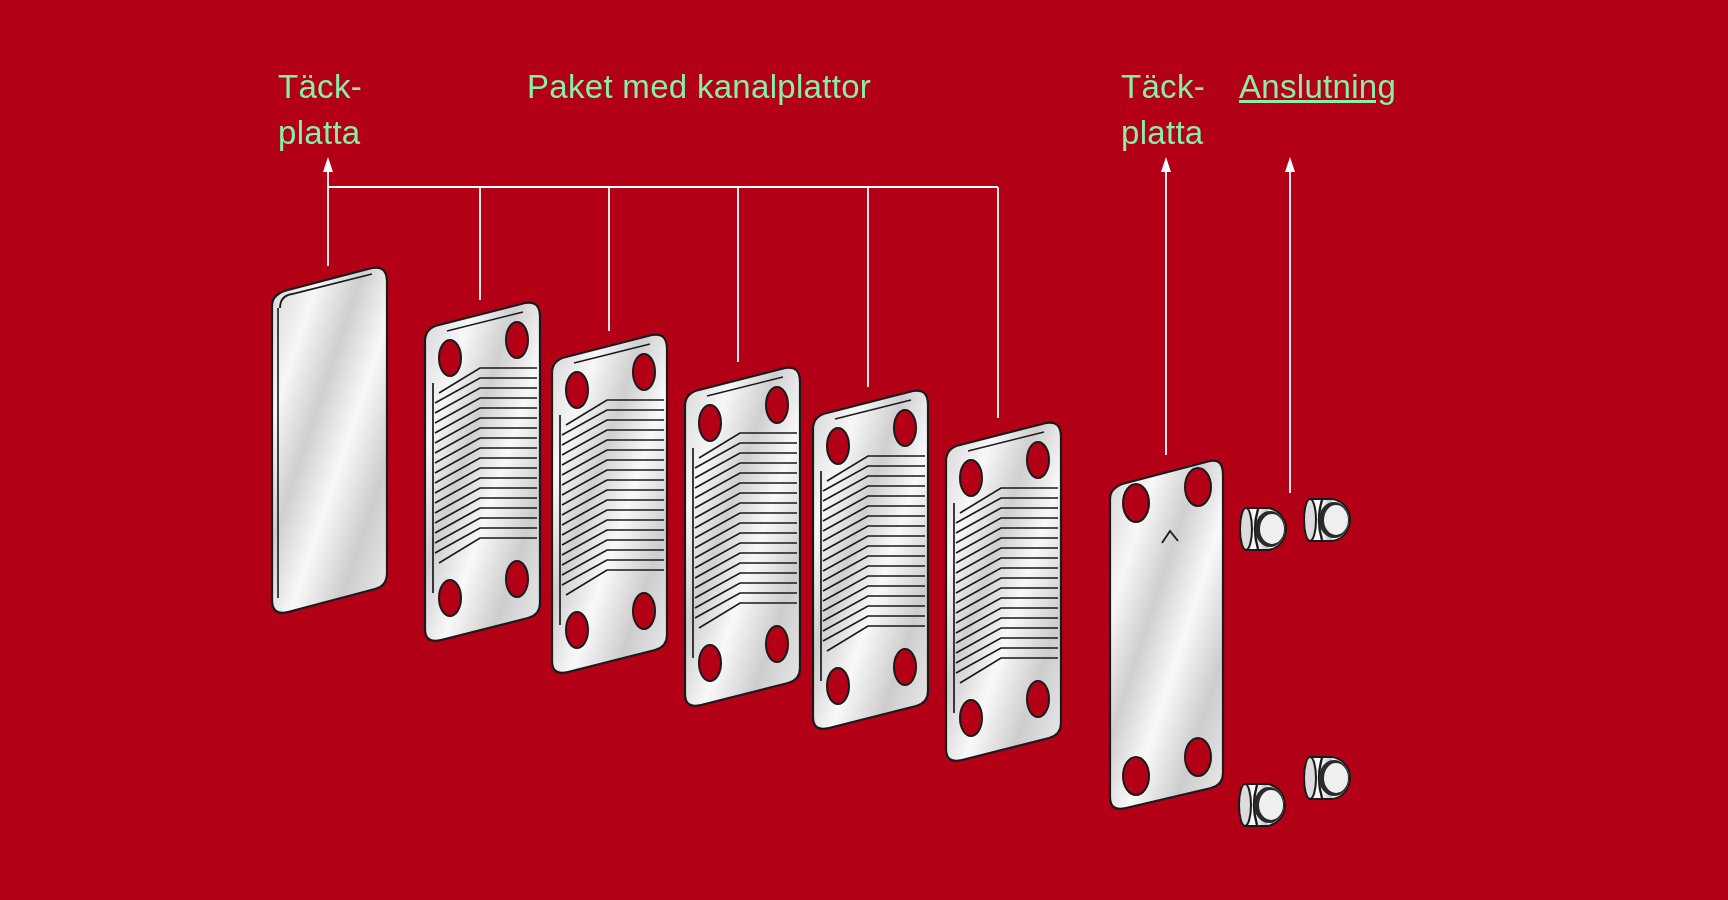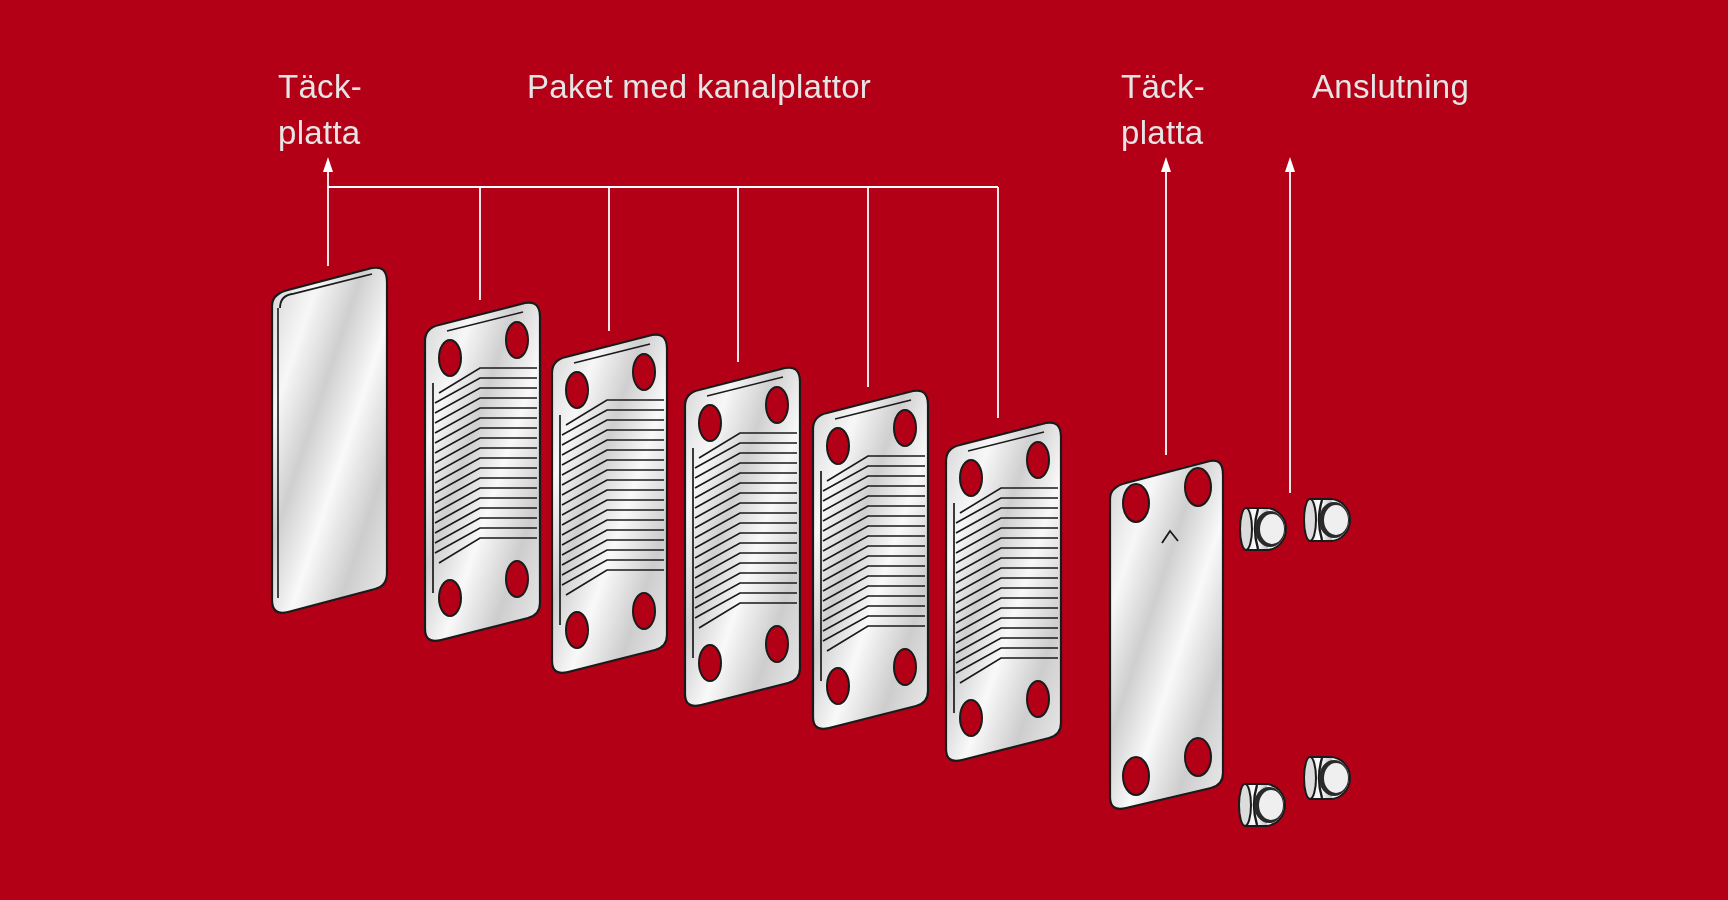--- a/index.html
+++ b/index.html
@@ -3,38 +3,38 @@
 <meta charset="utf-8">
 <style>
   html, body { margin:0; padding:0; }
   body {
     width:1728px; height:900px; overflow:hidden;
     background:#B30016;
     font-family:"Liberation Sans", "DejaVu Sans", sans-serif;
     position:relative;
   }
   .label {
-    position:absolute; color:#e5e5e5; font-size:33px; font-weight:normal;
+    position:absolute; color:#86efac; font-size:33px; font-weight:normal;
     line-height:46px; letter-spacing:0.3px; white-space:nowrap;
   }
   svg#diagram { position:absolute; left:0; top:0; }
 </style>
 </head>
 <body>
 
 <div class="label" style="left:278px; top:64px;">
   <div>Täck-</div>
   <div>platta</div>
 </div>
 <div class="label" style="left:527px; top:64px;text-align:right;">Paket med kanalplattor</div>
 <div class="label" style="left:1121px; top:64px;">
   <div>Täck-</div>
   <div>platta</div>
 </div>
-<div class="label" style="left:1312px; top:64px;">Anslutning</div>
+<div class="label" style="left:1239px; top:64px;text-decoration:underline;">Anslutning</div>
 
 <svg id="diagram" width="1728" height="900" viewBox="0 0 1728 900" xmlns="http://www.w3.org/2000/svg">
   <defs>
     <linearGradient id="metal" x1="0" y1="0" x2="1" y2="1">
       <stop offset="0" stop-color="#d4d4d4"></stop>
       <stop offset="0.22" stop-color="#f7f7f7"></stop>
       <stop offset="0.4" stop-color="#cfcfcf"></stop>
       <stop offset="0.58" stop-color="#f9f9f9"></stop>
       <stop offset="0.78" stop-color="#cdcdcd"></stop>
       <stop offset="1" stop-color="#ececec"></stop>

